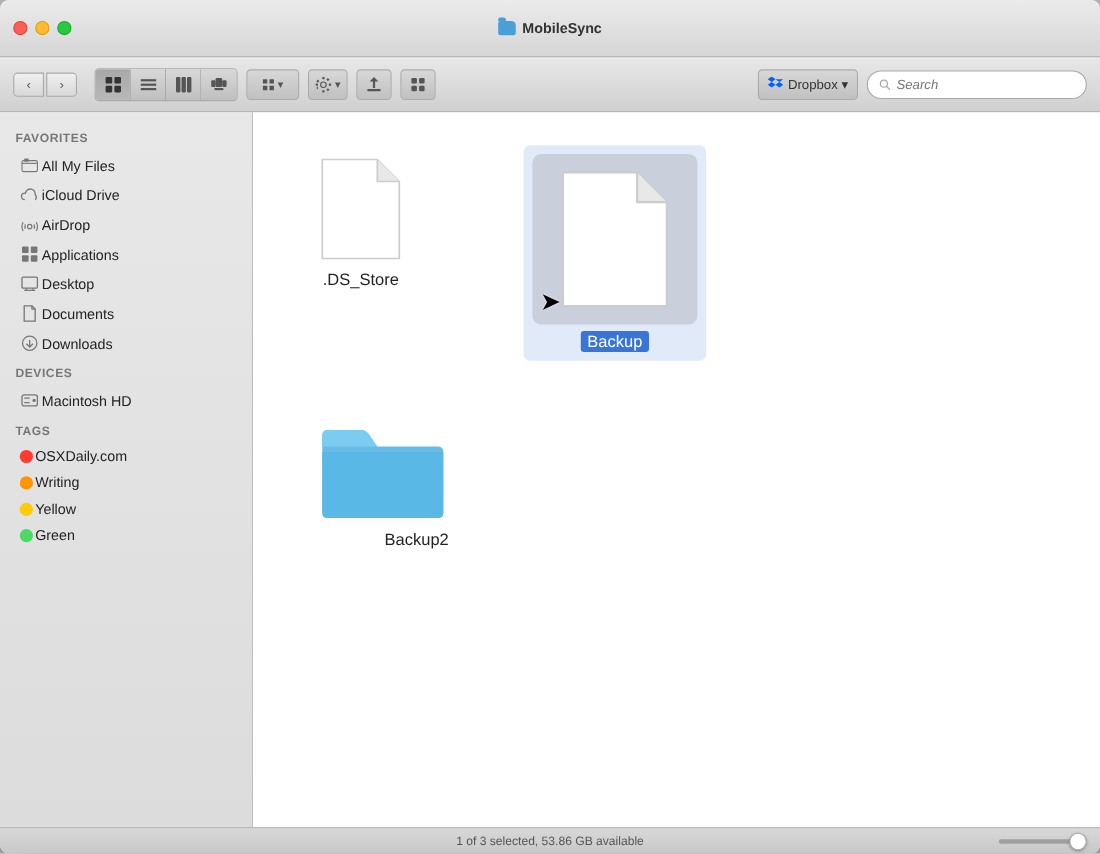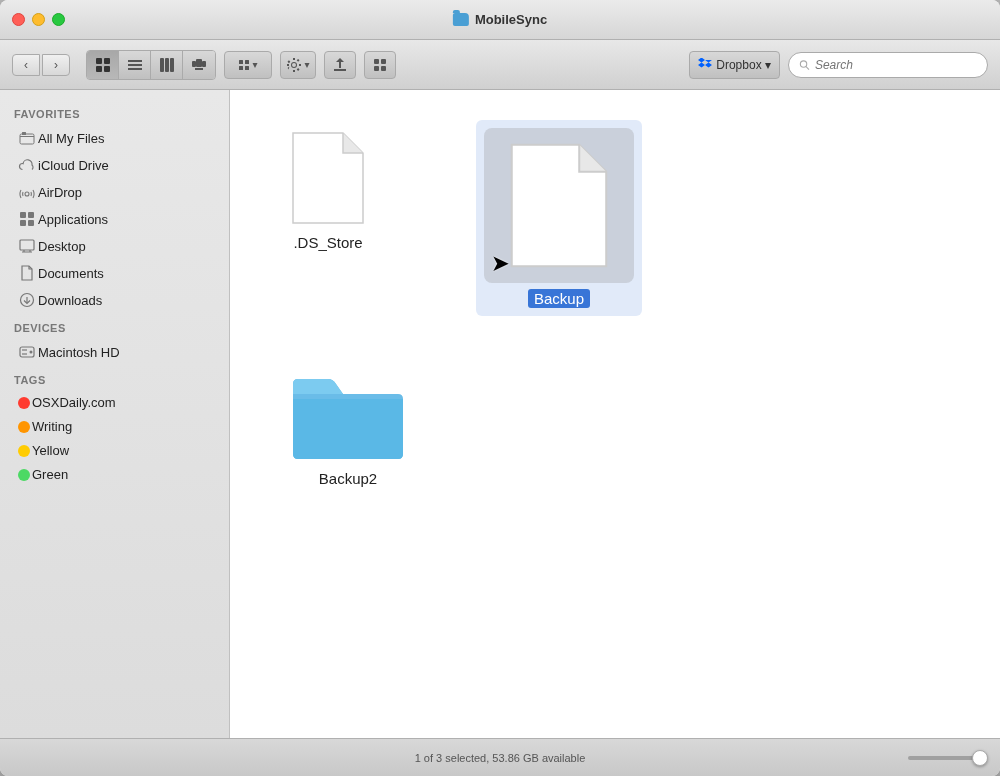--- a/index.html
+++ b/index.html
@@ -18,21 +18,21 @@
       height: 776px;
       border-radius: 8px;
       overflow: hidden;
       box-shadow: 0 10px 40px rgba(0,0,0,0.5);
       display: flex;
       flex-direction: column;
       background: #ececec;
     }
     
     .titlebar {
-      height: 40px;
+      height: 52px;
       background: linear-gradient(to bottom, #ebebeb, #d6d6d6);
       border-bottom: 1px solid #b0b0b0;
       display: flex;
       align-items: center;
       padding: 0 12px;
       position: relative;
       flex-shrink: 0;
     }
     .traffic-lights {
       display: flex;
@@ -312,21 +312,21 @@
       align-items: center;
       justify-content: center;
     }
     
     .folder-icon-large {
       width: 120px;
       height: 100px;
     }
     
     .statusbar {
-      height: 38px;
+      height: 24px;
       background: linear-gradient(to bottom, #d8d8d8, #c8c8c8);
       border-top: 1px solid #b0b0b0;
       display: flex;
       align-items: center;
       justify-content: center;
       font-size: 11px;
       color: #555;
       flex-shrink: 0;
       position: relative;
     }
@@ -616,21 +616,21 @@
             <path d="M5 5 L55 5 L75 25 L75 95 L5 95 Z" fill="white" stroke="#ccc" stroke-width="1.5"></path>
             <path d="M55 5 L55 25 L75 25" fill="#e8e8e8" stroke="#ccc" stroke-width="1.5"></path>
           </svg>
           <div class="alias-arrow" style="position:absolute;bottom:8px;left:8px;font-size:20px;font-weight:900;color:black;">➤</div>
         </div>
         <span class="file-label selected-label">Backup</span>
       </div>
 
       <div style="width:100%;flex-basis:100%;height:0;"></div>
 
-      <div class="file-item" style="margin-left: 30px;">
+      <div class="file-item" style="margin-left: 30px; align-items: flex-end;">
         <div class="folder-icon-large">
           <svg width="120" height="100" viewBox="0 0 120 100" fill="none">
             <path d="M5 20 Q5 15 10 15 L40 15 Q45 15 48 20 L55 30 L110 30 Q115 30 115 35 L115 90 Q115 95 110 95 L10 95 Q5 95 5 90 Z" fill="#6abce8"></path>
             <path d="M5 30 L55 30 L48 20 Q45 15 40 15 L10 15 Q5 15 5 20 Z" fill="#7ccbf0"></path>
             <path d="M5 35 L115 35 L115 90 Q115 95 110 95 L10 95 Q5 95 5 90 Z" fill="#5ab8e6"></path>
           </svg>
         </div>
         <span class="file-label">Backup2</span>
       </div>
     </div>

